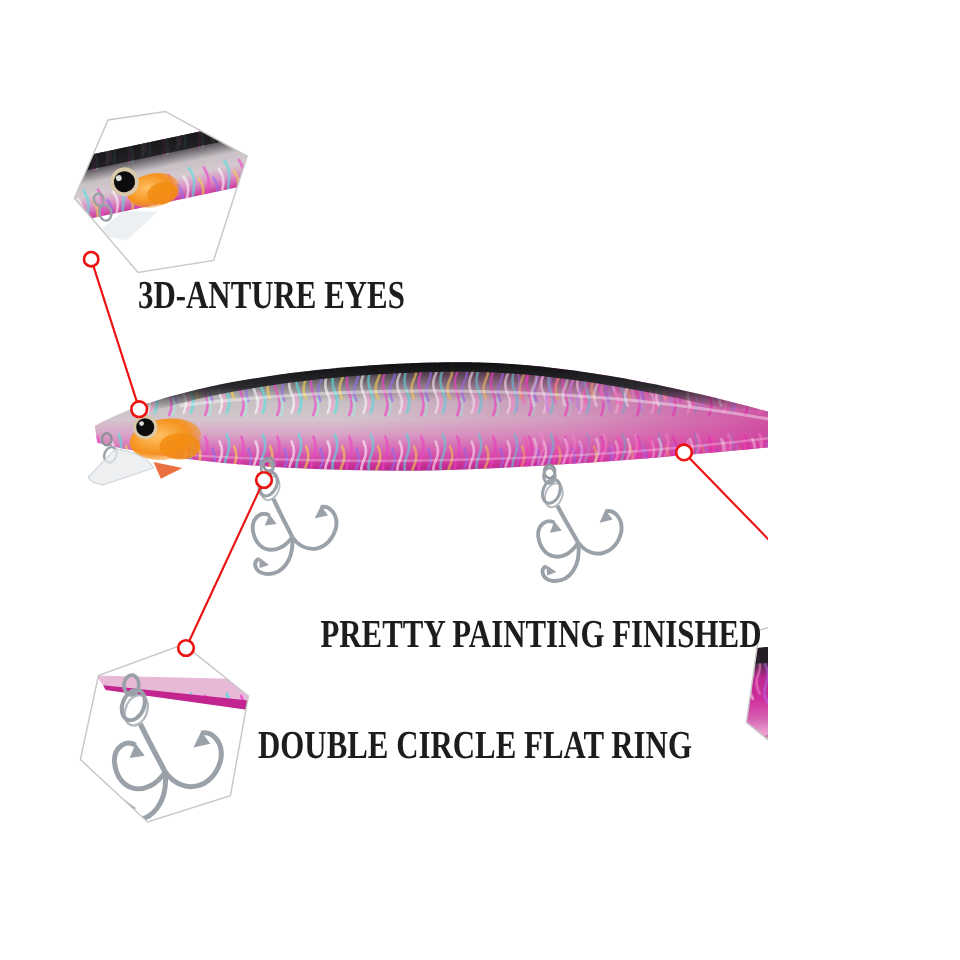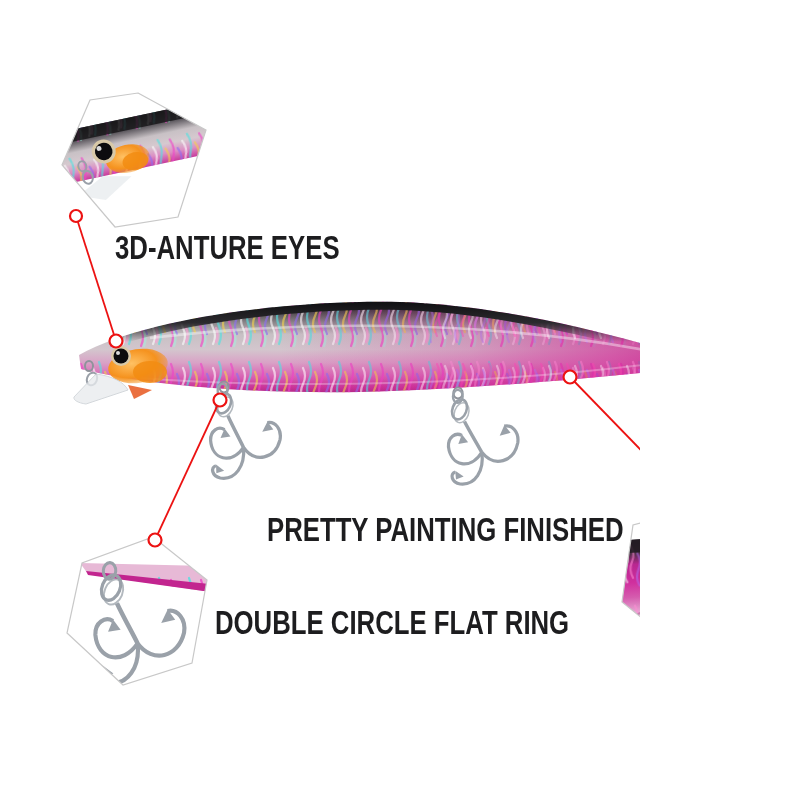--- a/index.html
+++ b/index.html
@@ -1,17 +1,17 @@
 <!DOCTYPE html>
 <html><head>
 <meta charset="utf-8">
 <style>
   html,body{margin:0;padding:0;background:#ffffff;}
   #stage{position:relative;width:640px;height:800px;background:#ffffff;overflow:hidden;
-         font-family:Liberation Sans, sans-serif;}
+         font-family:Liberation Serif, serif;}
   #stage svg{position:absolute;left:0;top:0;}
   .callout-label{position:absolute;font-size:33px;font-weight:700;color:#1d1d1f;
                  line-height:1;white-space:nowrap;letter-spacing:0px;
                  transform:scaleX(0.78);transform-origin:left top;}
   #label-eyes{left:115px;top:231px;}
   #label-painting{left:267px;top:513px;}
   #label-ring{left:215px;top:606px;}
 </style>
 </head>
 <body>

